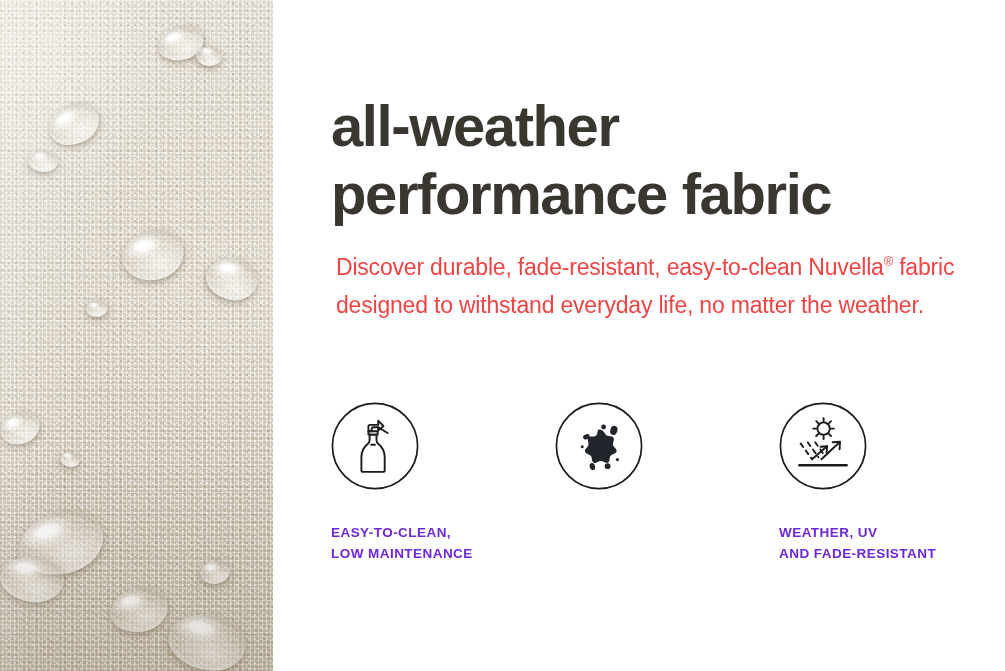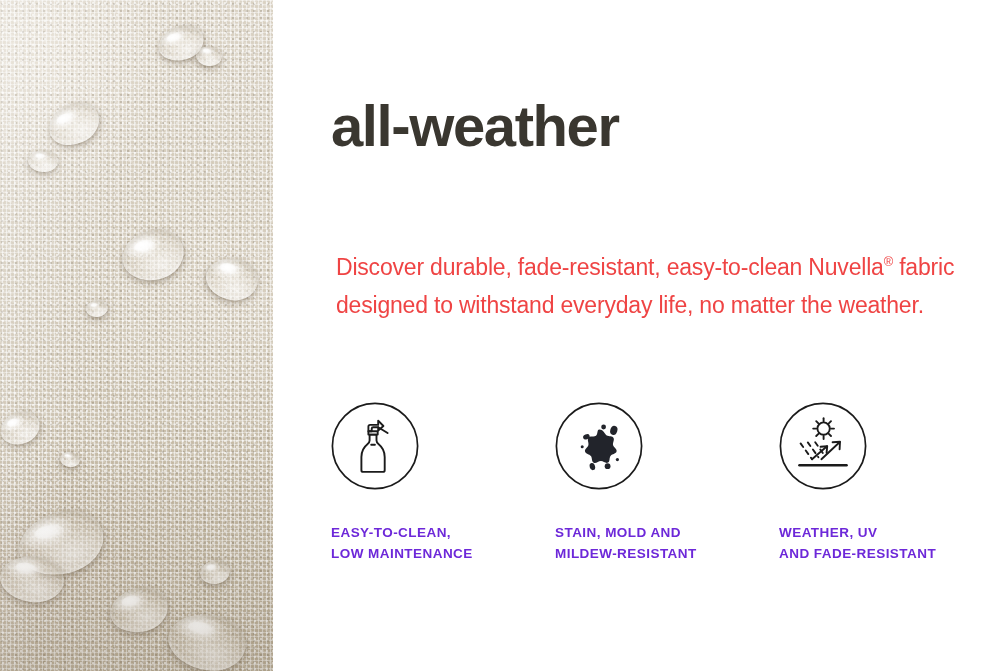--- a/index.html
+++ b/index.html
@@ -212,21 +212,21 @@
     <div class="droplet" style="left:110px; top:588px; width:58px; height:44px; transform:rotate(-8deg);"></div>
     <div class="droplet" style="left:168px; top:614px; width:78px; height:56px; transform:rotate(14deg);"></div>
     <div class="droplet" style="left:200px; top:560px; width:30px; height:24px; transform:rotate(-6deg);"></div>
     <div class="droplet" style="left:60px; top:452px; width:20px; height:15px; transform:rotate(12deg);"></div>
 
     <div class="fabric-shade"></div>
   </div>
 
   <div class="content-panel">
 
-    <h1 class="headline"><span>all-weather</span><br></h1>
+    <h1 class="headline"><span>all-weather</span><br><span>performance fabric</span></h1>
 
     <p class="subcopy"><span>Discover durable, fade-resistant, easy-to-clean Nuvella</span><sup>®</sup><span> fabric designed to withstand everyday life, no matter the weather.</span></p>
 
     <div class="features">
 
       <div class="feature">
         <svg class="feature-icon" viewBox="0 0 88 88">
           <circle cx="44" cy="44" r="42.6" fill="none" stroke="#1b1b1b" stroke-width="1.7"></circle>
           <g fill="none" stroke="#1b1b1b" stroke-width="1.9" stroke-linejoin="round" stroke-linecap="round">
             <path d="M38.6 32.6 L38.6 38.4 C38.6 40.2 37.9 41.0 36.4 42.2 C32.4 45.4 30.4 49.4 30.4 55.0 L30.4 68.2 C30.4 69.3 31.0 69.9 32.1 69.9 L52.0 69.9 C53.1 69.9 53.7 69.3 53.7 68.2 L53.7 55.0 C53.7 49.4 51.7 45.4 47.7 42.2 C46.2 41.0 45.5 40.2 45.5 38.4 L45.5 32.6 Z"></path>
@@ -247,22 +247,20 @@
             <path d="M44.2 27.6 C47.6 27.4 49.0 30.6 50.9 32.8 C52.9 35.1 56.4 33.4 58.2 35.4 C60.0 37.4 57.6 40.2 58.0 42.8 C58.4 45.3 62.0 46.6 61.6 49.2 C61.2 51.9 57.4 51.8 55.7 53.7 C54.0 55.6 55.3 59.1 53.1 60.5 C50.9 61.9 48.6 59.2 46.0 59.1 C43.4 59.0 41.1 61.9 38.8 60.8 C36.4 59.7 37.4 56.2 35.9 54.1 C34.4 52.0 30.6 52.1 30.0 49.5 C29.4 46.9 32.8 45.5 33.4 42.9 C34.0 40.3 31.7 37.3 33.6 35.4 C35.6 33.4 38.7 35.4 41.0 33.8 C43.0 32.4 41.8 27.8 44.2 27.6 Z"></path>
             <ellipse cx="58.8" cy="28.4" rx="3.5" ry="4.6" transform="rotate(18 58.8 28.4)"></ellipse>
             <circle cx="48.6" cy="25.0" r="2.4"></circle>
             <ellipse cx="31.4" cy="34.8" rx="3.4" ry="2.5" transform="rotate(-24 31.4 34.8)"></ellipse>
             <ellipse cx="37.4" cy="64.6" rx="2.7" ry="3.6" transform="rotate(-14 37.4 64.6)"></ellipse>
             <circle cx="52.6" cy="64.2" r="2.9"></circle>
             <circle cx="62.4" cy="57.6" r="1.6"></circle>
             <circle cx="27.2" cy="44.8" r="1.5"></circle>
           </g>
         </svg>
-        <div class="feature-caption">STAIN, MOLD AND
-MILDEW-RESISTANT</div>
       </div>
 
       <div class="feature">
         <svg class="feature-icon" viewBox="0 0 88 88">
           <circle cx="44" cy="44" r="42.6" fill="none" stroke="#1b1b1b" stroke-width="1.7"></circle>
           <g stroke="#1b1b1b" stroke-width="1.9" fill="none" stroke-linecap="round">
             <circle cx="44.6" cy="26.6" r="6.2"></circle>
             <path d="M44.6 16.2 L44.6 19.2"></path>
             <path d="M44.6 34.0 L44.6 37.0"></path>
             <path d="M34.2 26.6 L37.2 26.6"></path>

